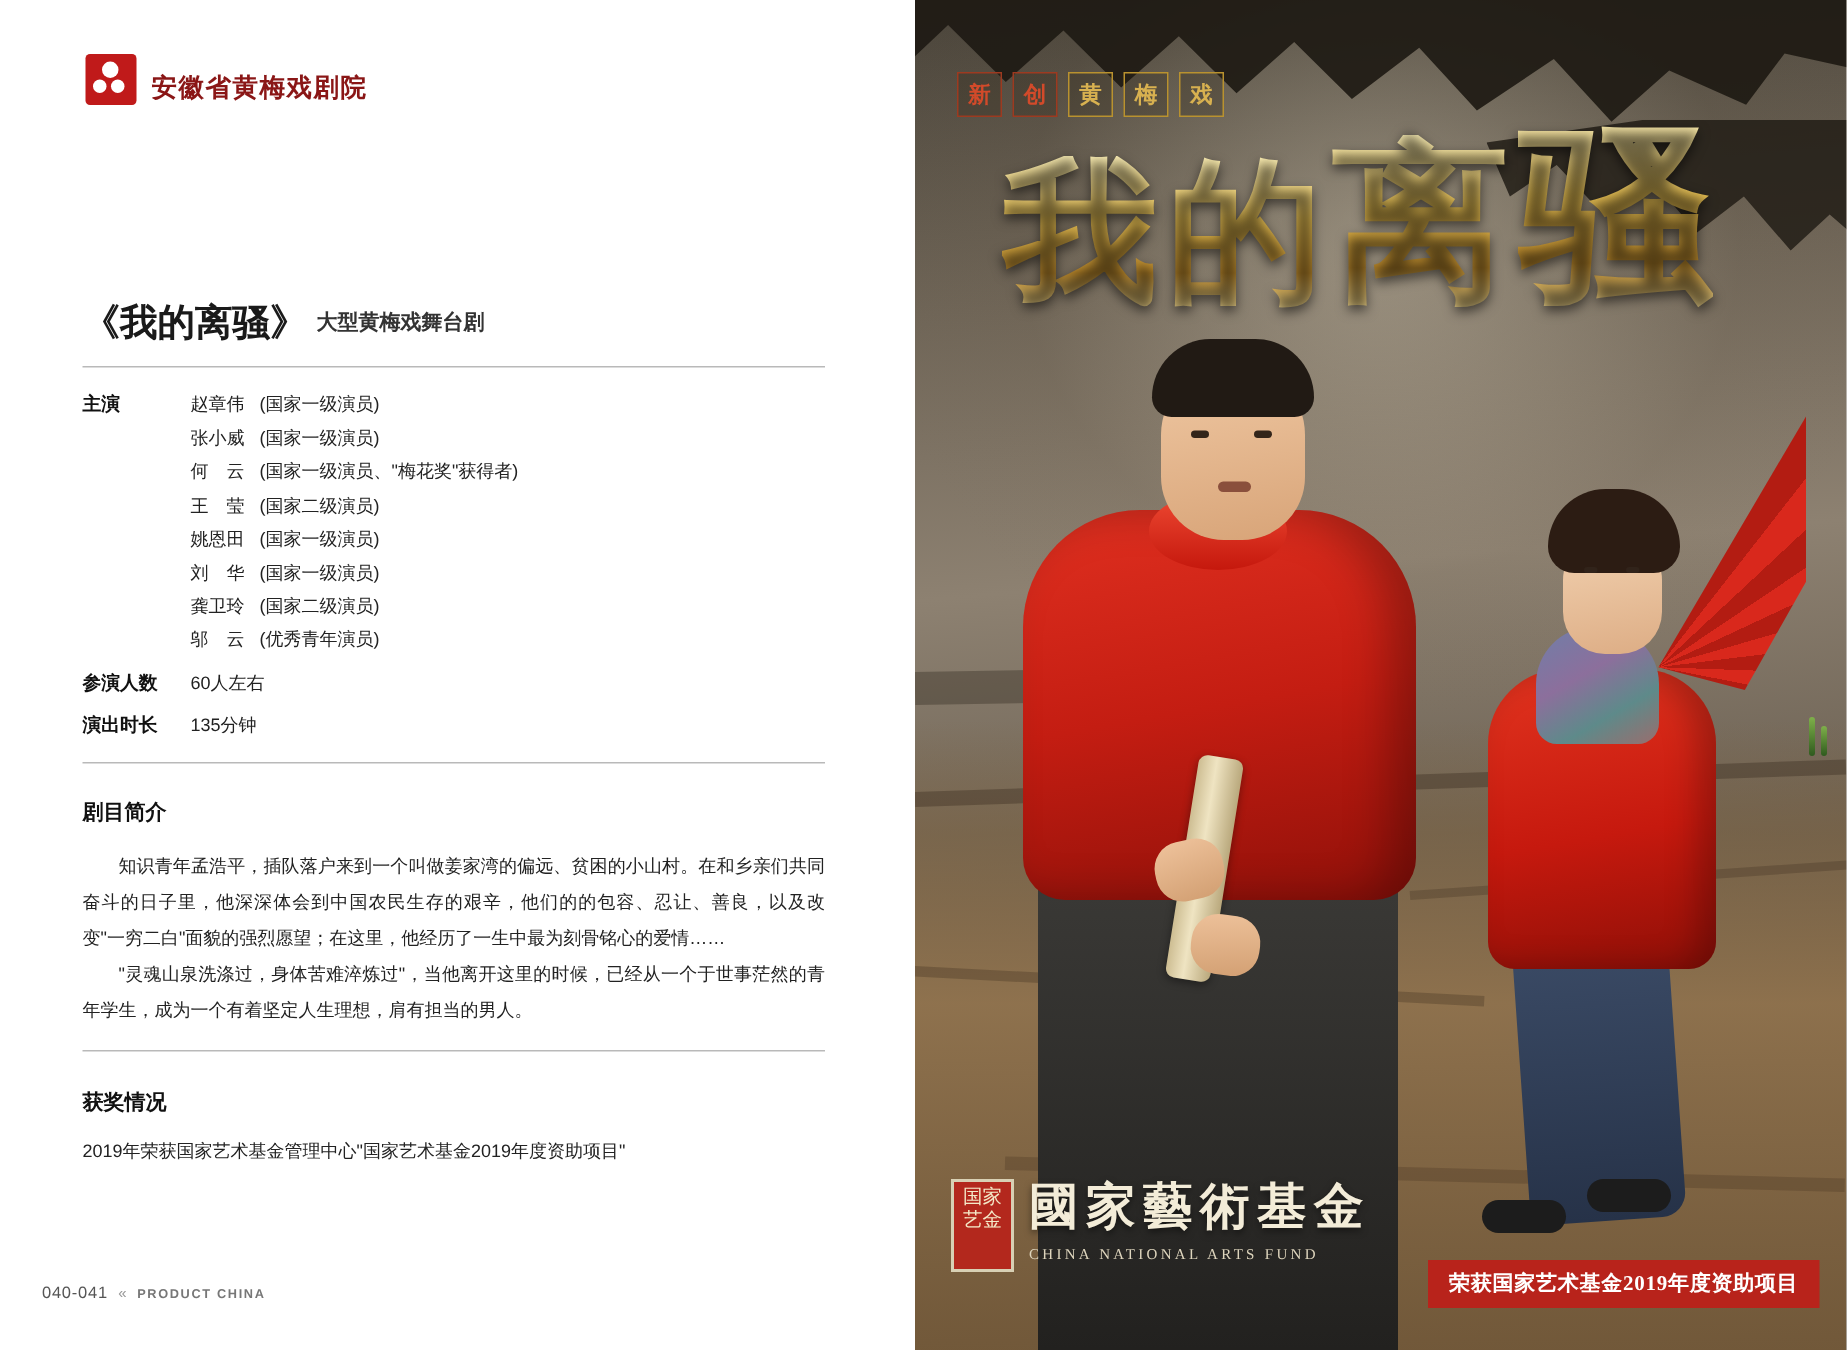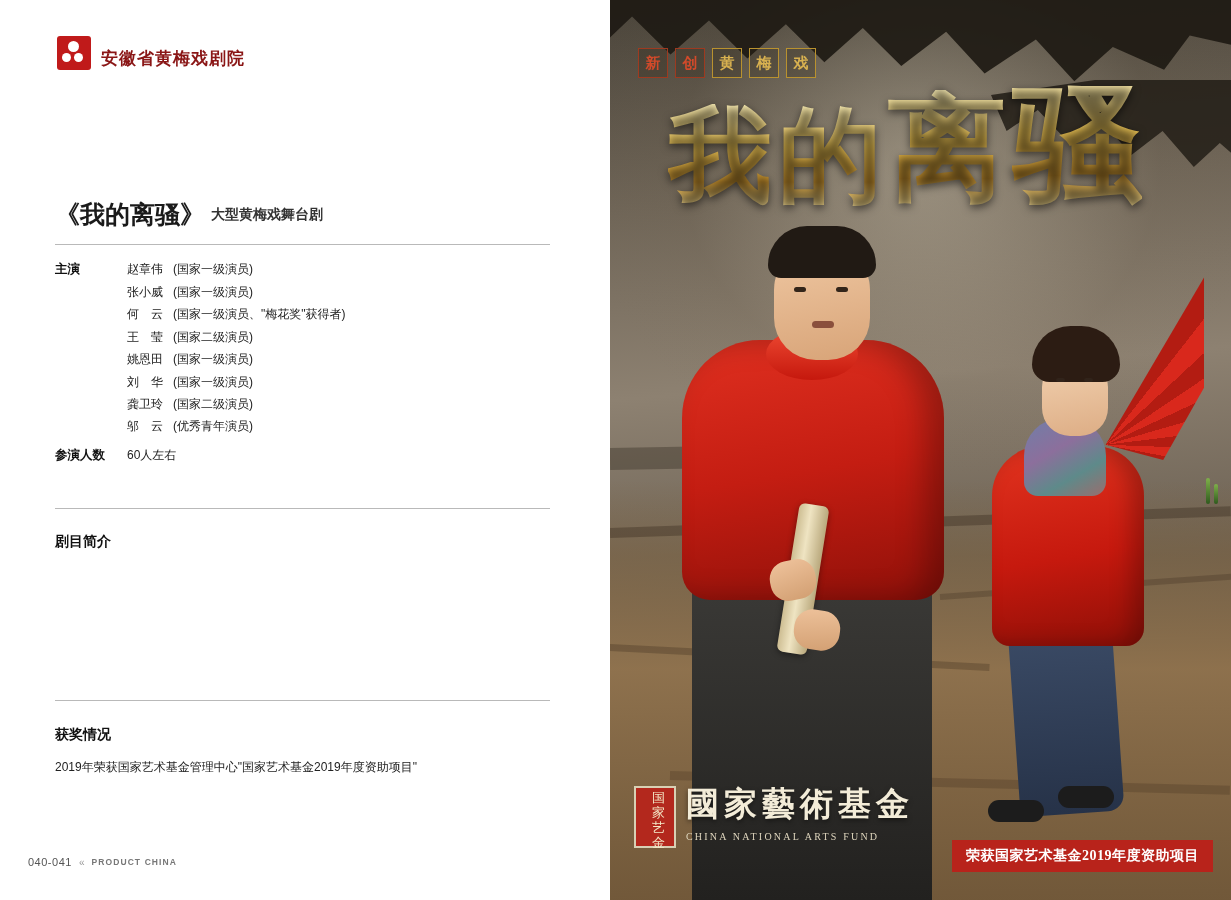--- a/index.html
+++ b/index.html
@@ -457,21 +457,21 @@
   .fund-seal {
     position: absolute;
     left: 24px; bottom: 52px;
     width: 42px; height: 62px;
     background: #b3281d;
     border: 2px solid #d8d0b4;
     color: #f4e9c8;
     font-family: "Liberation Serif", serif;
     font-size: 13px;
     line-height: 1.15;
-    padding: 3px 16px;
+    padding: 3px 6px;
     text-align: center;
     letter-spacing: 0;
     z-index: 8;
   }
   .fund-name {
     position: absolute;
     left: 76px; bottom: 58px;
     z-index: 8;
   }
   .fund-cn {
@@ -571,26 +571,34 @@
           <span class="cred-name">邬　云</span><span>(优秀青年演员)</span>
         </div>
       </div>
     </div>
 
     <div class="meta-block">
       <div class="meta-row">
         <div class="meta-label">参演人数</div>
         <div class="meta-val">60人左右</div>
       </div>
+      <div class="meta-row">
+        <div class="meta-label">演出时长</div>
+        <div class="meta-val">135分钟</div>
+      </div>
     </div>
 
     <div class="sep sep-1"></div>
 
     <div class="section syn">
       <div class="section-title">剧目简介</div>
+      <div class="section-body">
+        <p>知识青年孟浩平，插队落户来到一个叫做姜家湾的偏远、贫困的小山村。在和乡亲们共同奋斗的日子里，他深深体会到中国农民生存的艰辛，他们的的包容、忍让、善良，以及改变"一穷二白"面貌的强烈愿望；在这里，他经历了一生中最为刻骨铭心的爱情……</p>
+        <p>"灵魂山泉洗涤过，身体苦难淬炼过"，当他离开这里的时候，已经从一个于世事茫然的青年学生，成为一个有着坚定人生理想，肩有担当的男人。</p>
+      </div>
     </div>
 
     <div class="sep sep-2"></div>
 
     <div class="section award">
       <div class="section-title">获奖情况</div>
       <div class="section-body">
         <p>2019年荣获国家艺术基金管理中心"国家艺术基金2019年度资助项目"</p>
       </div>
     </div>

